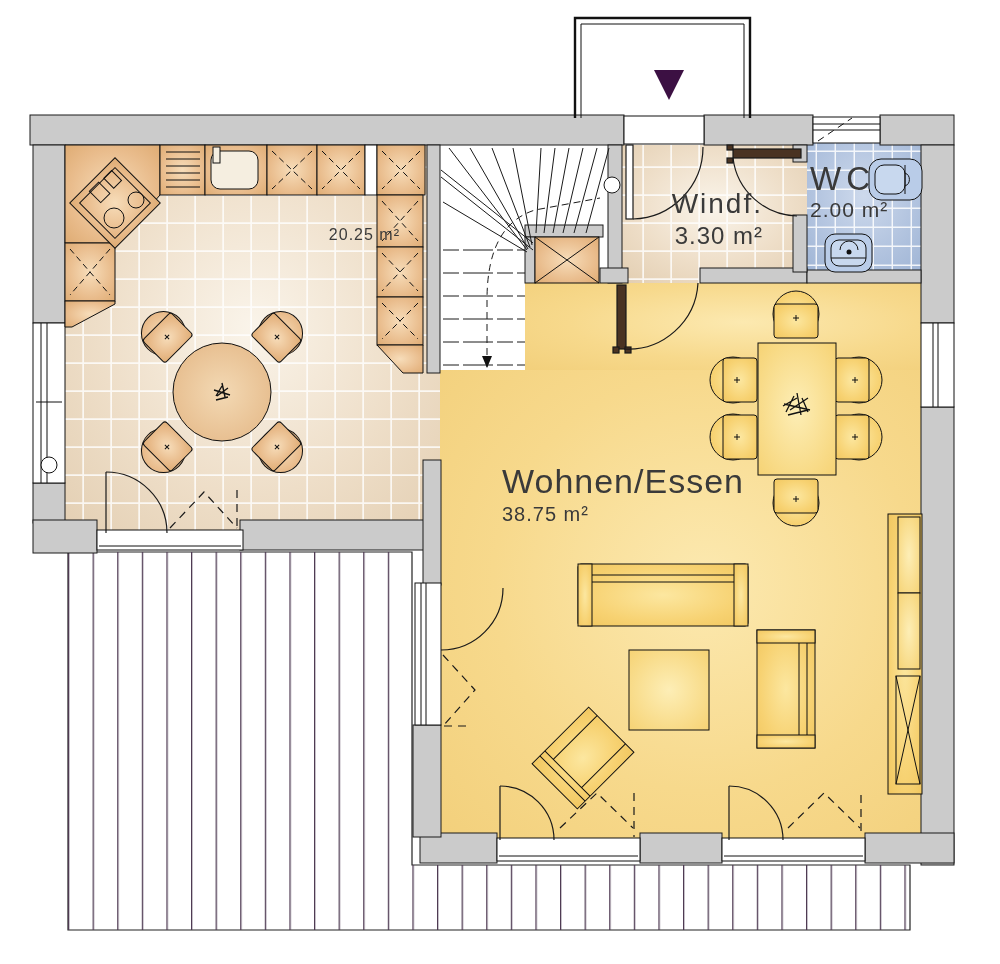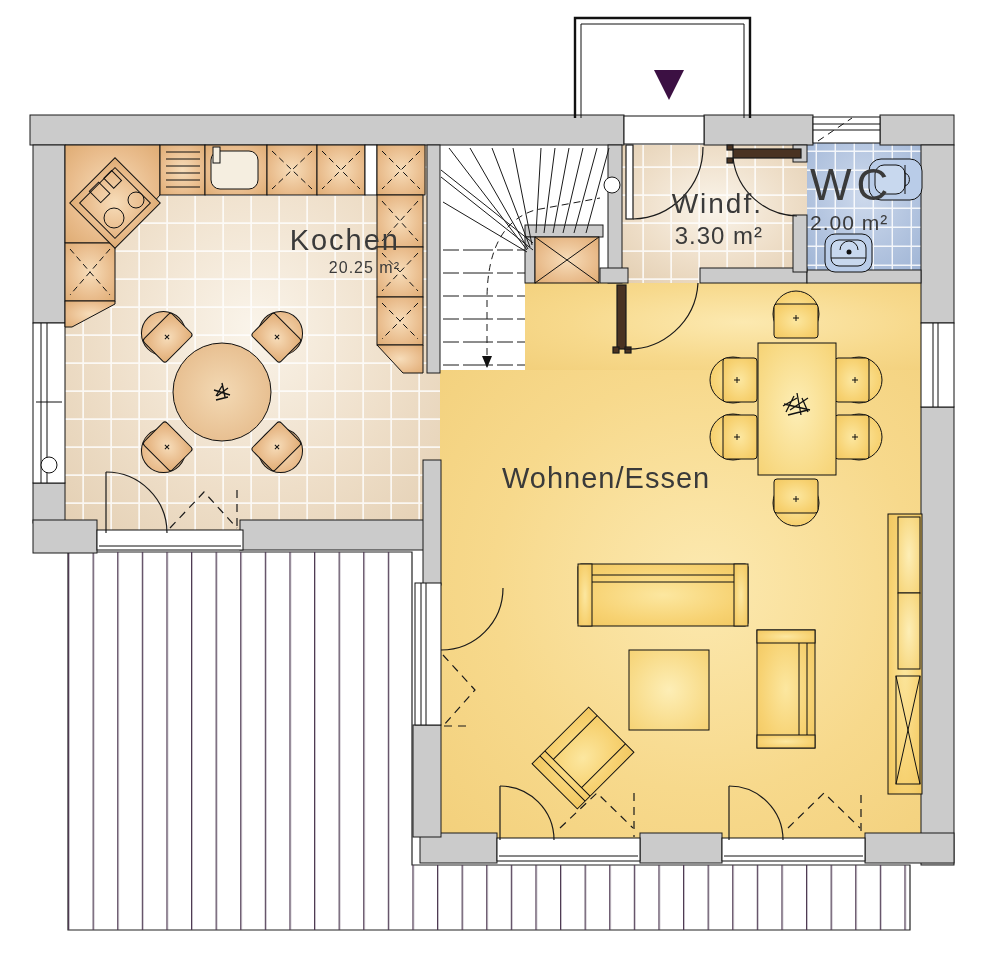--- a/index.html
+++ b/index.html
@@ -7,24 +7,24 @@
           font-family:"Liberation Sans", sans-serif;}
   #plan-svg{position:absolute;left:0;top:0;}
   .label{position:absolute;color:#3a3a3a;text-align:right;pointer-events:none;line-height:1.15;}
   .room-name{letter-spacing:2px;}
   .room-area{letter-spacing:1px;}
   #kitchen-label .room-name{font-size:29px;}
   #kitchen-label .room-area{font-size:16px;margin-top:2px;}
   #vestibule-label .room-name{font-size:28px;}
   #vestibule-label .room-area{font-size:24px;margin-top:2px;}
   #wc-label{text-align:left;}
-  #wc-label .room-name{font-size:44px;letter-spacing:5px;}
+  #wc-label .room-name{font-size:33px;letter-spacing:5px;}
   #wc-label .room-area{font-size:21px;margin-top:0px;}
   #living-label{text-align:left;}
-  #living-label .room-name{font-size:29px;letter-spacing:1px;}
+  #living-label .room-name{font-size:34px;letter-spacing:1px;}
   #living-label .room-area{font-size:20px;margin-top:2px;}
 </style>
 </head>
 <body>
 
 <div id="canvas">
 
 <svg id="plan-svg" width="1000" height="964" viewBox="0 0 1000 964">
   <defs>
     <radialGradient id="gKit" cx="50%" cy="45%" r="75%">
@@ -328,27 +328,27 @@
   </g>
 
   <g fill="none" stroke="#111">
     <path d="M575,118 L575,18 L750,18 L750,118" stroke-width="2.4"></path>
     <path d="M581,118 L581,24 L744,24 L744,118" stroke-width="1"></path>
     <polygon points="654,70 684,70 669,100" fill="#3c1043" stroke="none"></polygon>
   </g>
 </svg>
 
   <div class="label" id="kitchen-label" style="left:180px;top:224px;width:220px">
-    <div class="room-name">Kochen</div>
     <div class="room-area">20.25 m²</div>
   </div>
   <div class="label" id="vestibule-label" style="left:633px;top:188px;width:130px">
     <div class="room-name">Windf.</div>
     <div class="room-area">3.30 m²</div>
   </div>
   <div class="label" id="wc-label" style="left:810px;top:160px;width:110px">
     <div class="room-name">WC</div>
     <div class="room-area">2.00 m²</div>
   </div>
   <div class="label" id="living-label" style="left:502px;top:462px;width:260px">
     <div class="room-name">Wohnen/Essen</div>
+    <div class="room-area">38.75 m²</div>
   </div>
 </div>
 
 </body></html>

